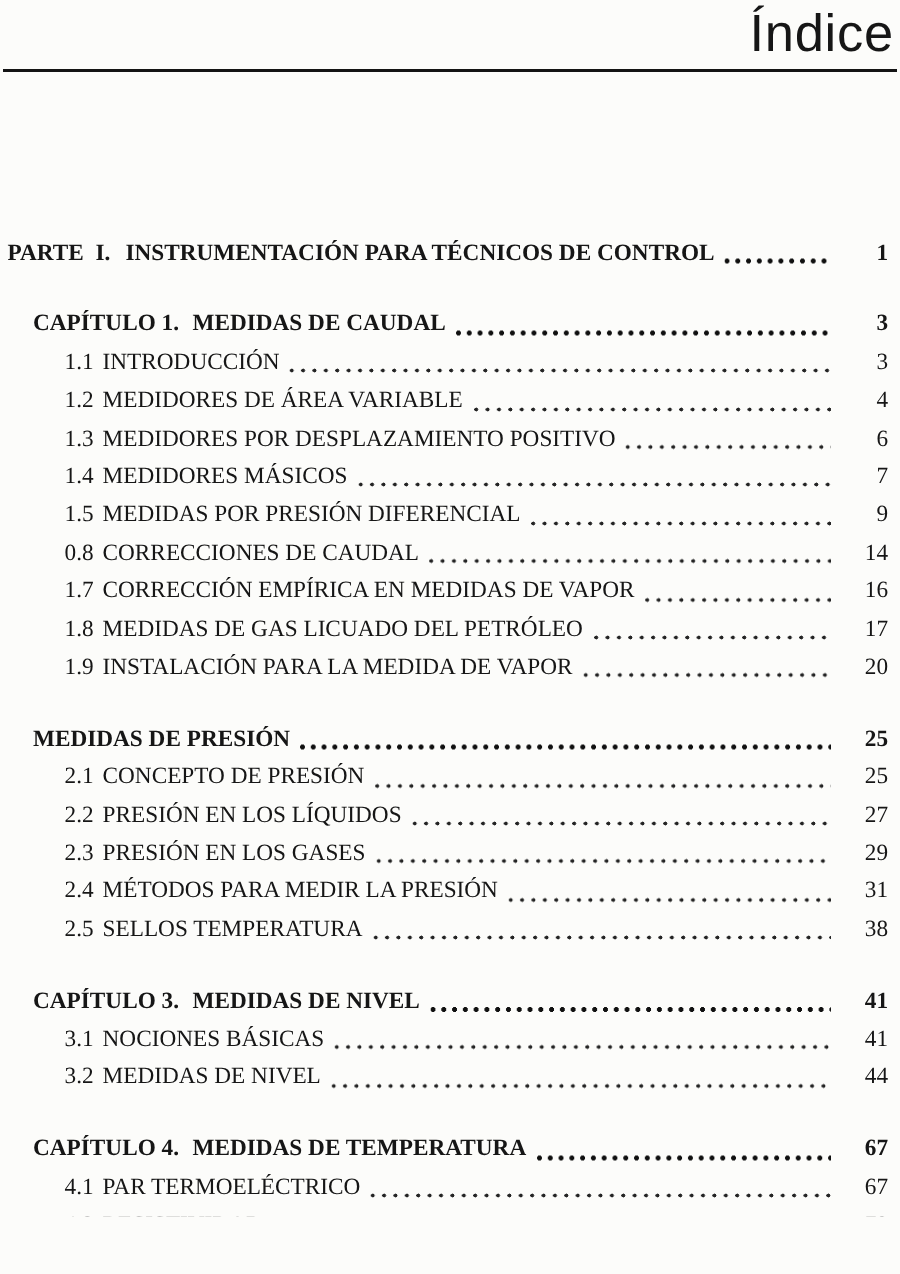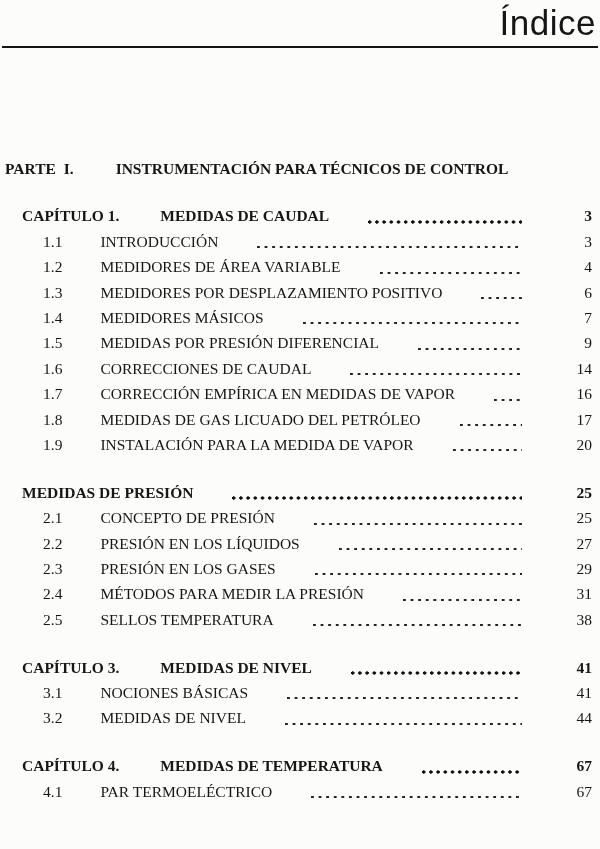--- a/index.html
+++ b/index.html
@@ -36,21 +36,20 @@
   .toc {
     margin-top: 108px;
     padding: 0 8px 0 5px;
   }
   .row {
     display: flex;
     align-items: baseline;
     line-height: 25.4px;
     font-size: 15.5px;
     white-space: nowrap;
-    gap: 32px;
   }
   .row.part { font-weight: 700; }
   .row.part .label { word-spacing: 4px; }
   .row.chapter {
     font-weight: 700;
     margin-top: 22.4px;
     padding-left: 17px;
   }
   .row.section { padding-left: 38px; }
   .label { flex: 0 0 auto; }
@@ -123,21 +122,21 @@
     <span class="leader"></span>
     <span class="pageno">7</span>
   </div>
       <div class="row section">
     <span class="label">1.5</span>
     <span class="entry-title">MEDIDAS POR PRESIÓN DIFERENCIAL</span>
     <span class="leader"></span>
     <span class="pageno">9</span>
   </div>
       <div class="row section">
-    <span class="label">1.6</span>
+    <span class="label">0.8</span>
     <span class="entry-title">CORRECCIONES DE CAUDAL</span>
     <span class="leader"></span>
     <span class="pageno">14</span>
   </div>
       <div class="row section">
     <span class="label">1.7</span>
     <span class="entry-title">CORRECCIÓN EMPÍRICA EN MEDIDAS DE VAPOR</span>
     <span class="leader"></span>
     <span class="pageno">16</span>
   </div>

